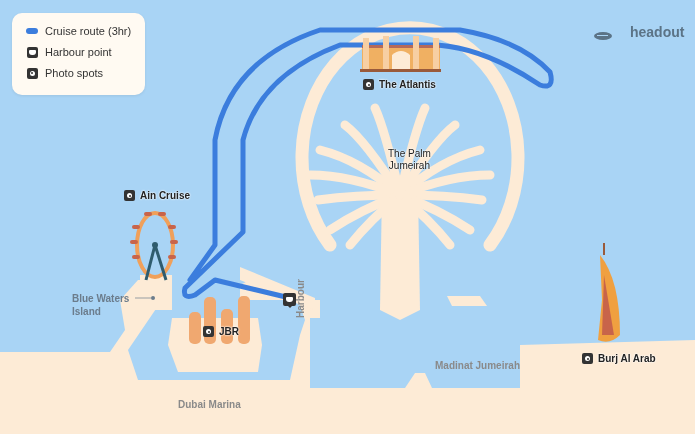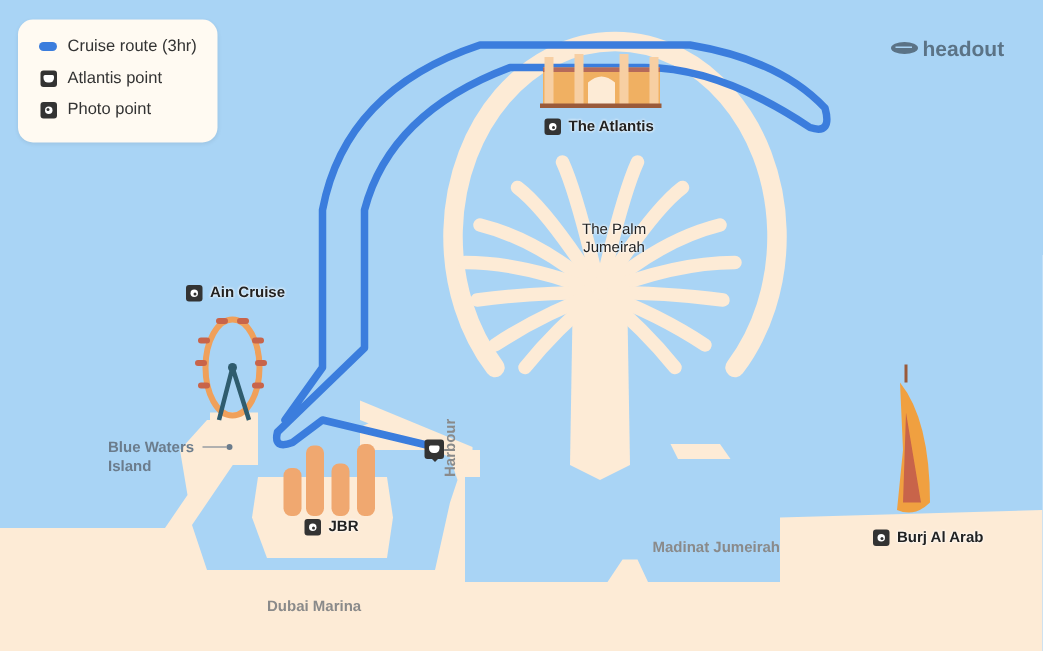--- a/index.html
+++ b/index.html
@@ -7,21 +7,21 @@
   .map { position: relative; width: 695px; height: 434px; background: #a9d4f5; overflow: hidden; }
   .map svg.base { position: absolute; left: 0; top: 0; }
   .legend { position: absolute; left: 12px; top: 13px; width: 133px; height: 82px; background: #fffaf2; border-radius: 10px; box-shadow: 0 1px 3px rgba(0,0,0,0.08); }
   .legend-row { position: absolute; left: 14px; display: flex; align-items: flex-end; font-size: 11px; color: #333; }
   .legend-row .sym { width: 12px; height: 12px; margin-right: 7px; display: flex; align-items: center; justify-content: center; }
   .pill { width: 13px; height: 6px; border-radius: 3px; background: #3b7ddd; }
   .sq { width: 11px; height: 11px; border-radius: 2px; background: #333; position: relative; }
   .sq .ship { position: absolute; left: 2px; top: 3px; width: 7px; height: 5px; background: #fff; border-radius: 1px 1px 3px 3px; }
   .sq .cam { position: absolute; left: 3px; top: 3px; width: 5px; height: 5px; background: #fff; border-radius: 50%; }
   .sq .cam::after { content: ""; position: absolute; left: 1.5px; top: 1.5px; width: 2px; height: 2px; border-radius: 50%; background: #333; }
-  .brand { position: absolute; left: 594px; top: 24px; display: flex; align-items: center; color: #5b7386; font-size: 14px; font-weight: 600; }
+  .brand { position: absolute; left: 594px; top: 24px; display: flex; align-items: flex-end; color: #5b7386; font-size: 14px; font-weight: 600; gap: 15px; }
   .brand .blimp { width: 18px; height: 8px; background: #5b7386; border-radius: 50%; margin-right: 3px; position: relative; }
   .brand .blimp::after { content: ""; position: absolute; left: 3px; top: 3px; width: 11px; height: 1px; background: #a9d4f5; }
   .poi { position: absolute; display: flex; align-items: center; font-size: 10px; font-weight: 600; color: #222; }
   .poi .sq { margin-right: 5px; }
   .poi-text { text-shadow: 0 0 2px #fff, 0 0 2px #fff; }
   .place { position: absolute; font-size: 10px; color: #8a8a8a; font-weight: 600; }
   .place.blue { color: #6b7c8c; text-align: left; line-height: 13px; }
   .palm-label { position: absolute; left: 373px; top: 148px; font-size: 10px; color: #222; text-align: center; line-height: 12px; text-shadow: 0 0 2px #fff, 0 0 2px #fff; margin-left: 15px; }
   .harbour { position: absolute; left: 295px; top: 318px; font-size: 10px; color: #8a8a8a; font-weight: 600; transform: rotate(-90deg); transform-origin: left top; }
   .board-pin { position: absolute; left: 283px; top: 293px; width: 13px; height: 13px; background: #333; border-radius: 2px; }
@@ -115,50 +115,50 @@
           <span class="pill"></span>
         </span>
       <span>Cruise route (3hr)</span>
     </div>
     <div class="legend-row" style="top:33px">
       <span class="sym">
           <span class="sq">
             <span class="ship"></span>
           </span>
         </span>
-      <span>Atlantis point</span>
+      <span>Harbour point</span>
     </div>
     <div class="legend-row" style="top:54px">
       <span class="sym">
           <span class="sq">
             <span class="cam"></span>
           </span>
         </span>
-      <span>Photo point</span>
+      <span>Photo spots</span>
     </div>
   </div>
 
   <div class="brand">
     <span class="blimp"></span>
     <span>headout</span>
   </div>
 
   <div class="poi" style="left:363px; top:79px">
     <span class="sq">
         <span class="cam"></span>
       </span>
     <span class="poi-text">The Atlantis</span>
   </div>
   <div class="poi" style="left:124px; top:190px">
     <span class="sq">
         <span class="cam"></span>
       </span>
     <span class="poi-text">Ain Cruise</span>
   </div>
-  <div class="poi" style="left:203px; top:346px">
+  <div class="poi" style="left:203px; top:326px">
     <span class="sq">
         <span class="cam"></span>
       </span>
     <span class="poi-text">JBR</span>
   </div>
   <div class="poi" style="left:582px; top:353px">
     <span class="sq">
         <span class="cam"></span>
       </span>
     <span class="poi-text">Burj Al Arab</span>

